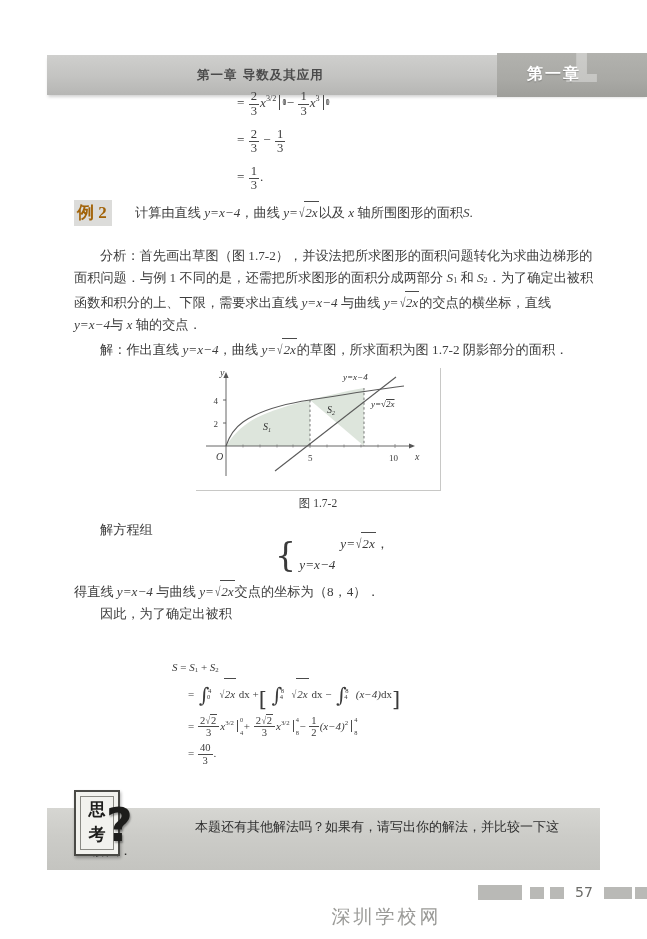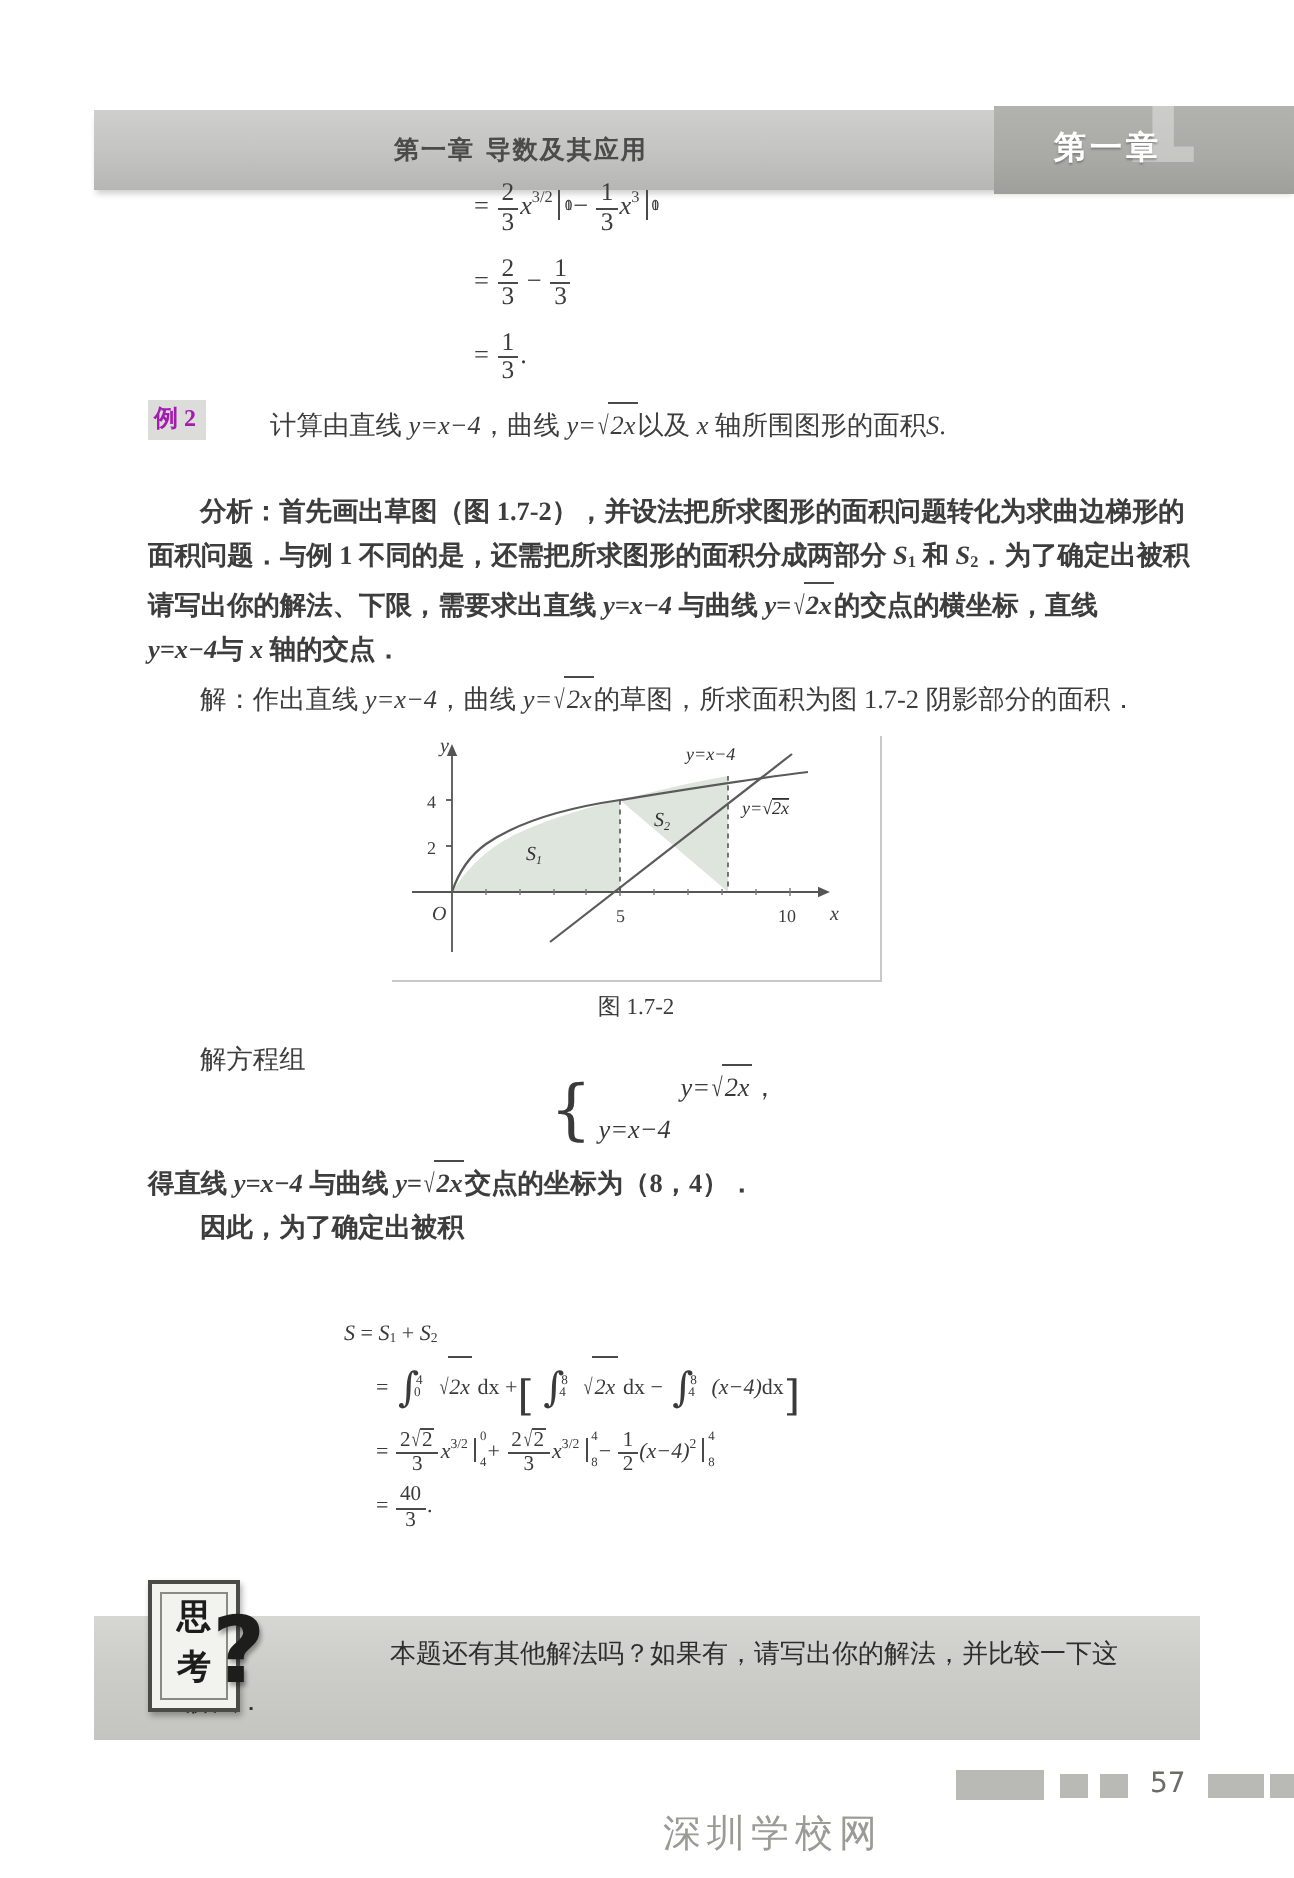--- a/index.html
+++ b/index.html
@@ -82,21 +82,20 @@
     line-height: 21px;
     color: #3d3d3d;
     white-space: nowrap;
   }
   .blk {
     position: absolute;
     font-size: 13.2px;
     line-height: 21.5px;
     color: #3d3d3d;
     width: 520px;
-    font-weight: bold;
   }
   .blk .ln { white-space: nowrap; }
 
   i.v, .v { font-style: italic; font-family: "Liberation Serif", serif; }
 
   
   .frac {
     display: inline-block;
     vertical-align: -0.62em;
     text-align: center;
@@ -163,23 +162,23 @@
   }
   .bigbr { font-size: 1.9em; vertical-align: -0.38em; font-family: "DejaVu Serif", serif; }
 
   
   .ex-badge {
     position: absolute;
     left: 74px;
     top: 200px;
     padding: 1px 5px 2px 3px;
     background: #dcdcda;
-    font-size: 12px;
+    font-size: 17px;
     font-weight: bold;
-    color: #a21caf;
+    color: #a16207;
   }
 
   
   .figure {
     position: absolute;
     left: 196px;
     top: 368px;
     width: 244px;
     height: 122px;
     border-right: 1px solid #c8c8c6;
@@ -369,21 +368,21 @@
 </div>
 
 <div class="blk" style="left:74px; top:245px;">
   <div class="ln" style="text-indent:26px;">
     <span>分析：</span><span>首先画出草图（图 1.7-2），并设法把所求图形的面积问题转化为求曲边梯形的</span>
   </div>
   <div class="ln">
     <span>面积问题．与例 1 不同的是，还需把所求图形的面积分成两部分 </span><i class="v">S</i><sub class="e">1</sub><span> 和 </span><i class="v">S</i><sub class="e">2</sub><span>．为了确定出被积</span>
   </div>
   <div class="ln">
-    <span>请写出你的解法、下限，需要求出直线 </span><i class="v">y=x−4</i><span> 与曲线 </span><i class="v">y=</i><span class="radsign">√</span><span class="sqrt"><i class="v">2x</i></span><span>的交点的横坐标，直线</span>
+    <span>函数和积分的上、下限，需要求出直线 </span><i class="v">y=x−4</i><span> 与曲线 </span><i class="v">y=</i><span class="radsign">√</span><span class="sqrt"><i class="v">2x</i></span><span>的交点的横坐标，直线</span>
   </div>
   <div class="ln">
     <i class="v">y=x−4</i><span>与 </span><i class="v">x</i><span> 轴的交点．</span>
   </div>
 </div>
 
 <div class="para" style="left:100px; top:338px;">
   <span>解：</span><span>作出直线 </span><i class="v">y=x−4</i><span>，曲线 </span><i class="v">y=</i><span class="radsign">√</span><span class="sqrt"><i class="v">2x</i></span><span>的草图，所求面积为图 1.7-2 阴影部分的面积．</span>
 </div>
 

